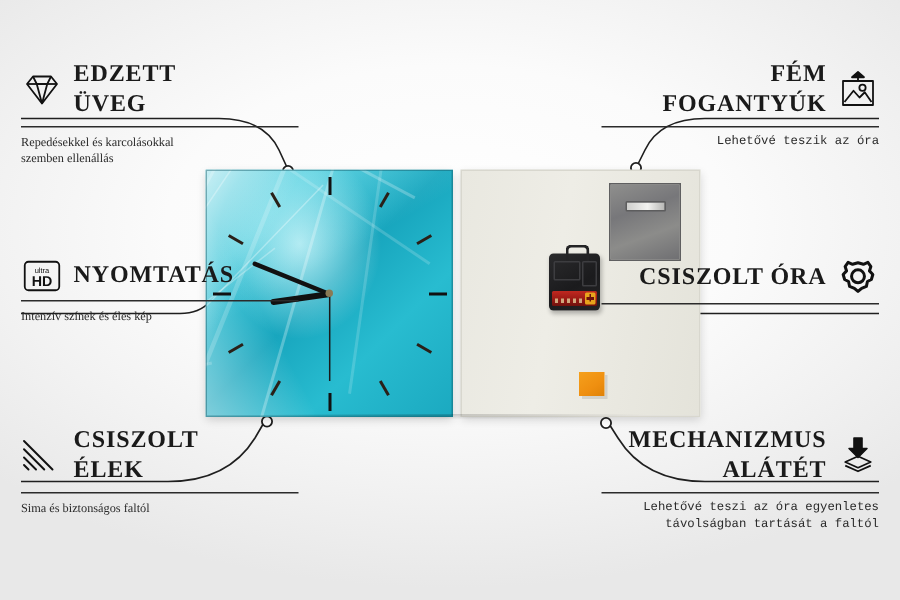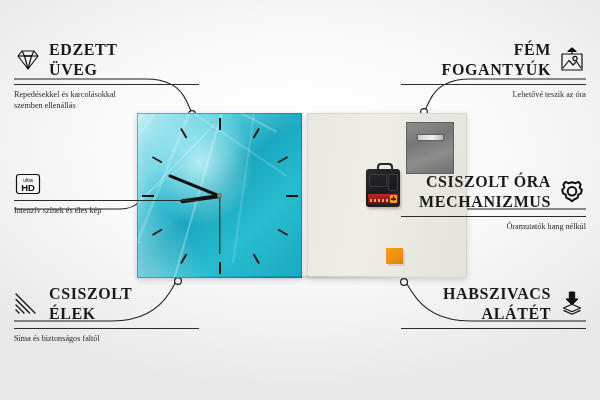--- a/index.html
+++ b/index.html
@@ -31,21 +31,21 @@
   }
   .feature.left .titles { text-align: left; }
   .feature.right .titles { text-align: right; }
   .feature .rule {
     height: 1px; background: #2b2b2b; margin: 4px 0 4px 0; width: 100%;
   }
   .feature .desc {
     font-size: 8.2px; line-height: 1.35; color: #2a2a2a;
   }
   .feature.left .desc { text-align: left; }
-  .feature.right .desc { text-align: right; }
+  .feature.right .desc { text-align: right; font-family: Liberation Mono, monospace; }
 
   .icon { flex: 0 0 auto; display: block; }
 
   
   .clock-front {
     position: absolute; left: 137px; top: 113px;
     width: 165px; height: 165px;
     overflow: hidden;
     box-shadow: 0 2px 6px rgba(0,0,0,0.18);
   }
@@ -271,20 +271,21 @@
   </div>
 
   <div class="feature left" style="left:14px; top:172px;">
     <div class="head">
       <svg class="icon" width="28" height="24" viewBox="0 0 28 24">
         <rect x="2.5" y="2.5" width="23" height="19" rx="2.5" ry="2.5" fill="none" stroke="#111" stroke-width="1.2"></rect>
         <text x="14" y="10" font-family="Liberation Sans, sans-serif" font-size="5" text-anchor="middle" fill="#111">ultra</text>
         <text x="14" y="18.6" font-family="Liberation Sans, sans-serif" font-size="9.5" font-weight="bold" text-anchor="middle" fill="#111">HD</text>
       </svg>
       <div class="titles">
+        <div>NYOMTATÁS</div>
       </div>
     </div>
     <div class="rule"></div>
     <div class="desc">
       <div>Intenzív színek és éles kép</div>
     </div>
   </div>
 
   <div class="feature left" style="left:14px; top:284px;">
     <div class="head">
@@ -326,52 +327,52 @@
     <div class="rule"></div>
     <div class="desc">
       <div>Lehetővé teszik az óra</div>
     </div>
   </div>
 
   <div class="feature right" style="left:401px; top:172px;">
     <div class="head">
       <div class="titles">
         <div>CSISZOLT ÓRA</div>
-        <div>MECHANIZMUS</div>
       </div>
       <svg class="icon" width="28" height="26" viewBox="0 0 28 26">
         <g fill="none" stroke="#111" stroke-width="2" stroke-linecap="round" stroke-linejoin="round">
           <path d="M14,3.2
                    L17.6,4.2 L20.6,2.9 L22.6,5.7 L21.6,8.6
                    L23.9,11 L22.9,14.3 L20.3,15.7 L19.6,18.9
                    L16.4,20.2 L14,22.3 L11.6,20.2 L8.4,18.9
                    L7.7,15.7 L5.1,14.3 L4.1,11 L6.4,8.6
                    L5.4,5.7 L7.4,2.9 L10.4,4.2 Z"></path>
           <circle cx="14" cy="12.2" r="4.3"></circle>
         </g>
       </svg>
     </div>
     <div class="rule"></div>
-    <div class="desc">
-      <div>Óramutatók hang nélkül</div>
-    </div>
   </div>
 
   <div class="feature right" style="left:401px; top:284px;">
     <div class="head">
       <div class="titles">
-        <div>HABSZIVACS</div>
+        <div>MECHANIZMUS</div>
         <div>ALÁTÉT</div>
       </div>
       <svg class="icon" width="28" height="26" viewBox="0 0 28 26">
         <g fill="#111" stroke="#111" stroke-width="1" stroke-linejoin="round">
           <path d="M11.3,1 L16.7,1 L16.7,8 L20,8 L14,14 L8,8 L11.3,8 Z"></path>
         </g>
         <g fill="none" stroke="#111" stroke-width="1.2" stroke-linejoin="round">
           <path d="M14,13.2 L22.5,17 L14,20.8 L5.5,17 Z"></path>
           <path d="M5.5,19.4 L14,23.2 L22.5,19.4"></path>
         </g>
       </svg>
     </div>
     <div class="rule"></div>
+    <div class="desc">
+      <div>Lehetővé teszi az óra egyenletes</div>
+      <div>távolságban tartását a faltól</div>
+    </div>
   </div>
 
 </div>
 
 </body></html>

